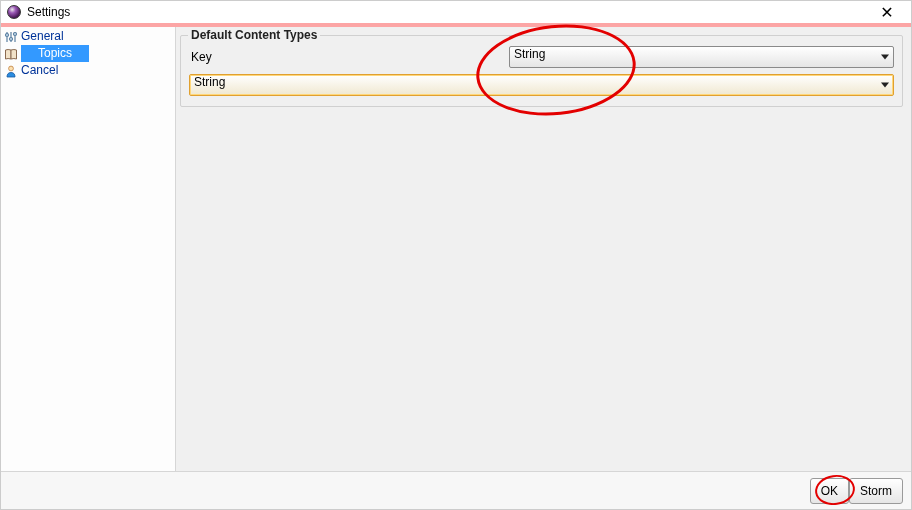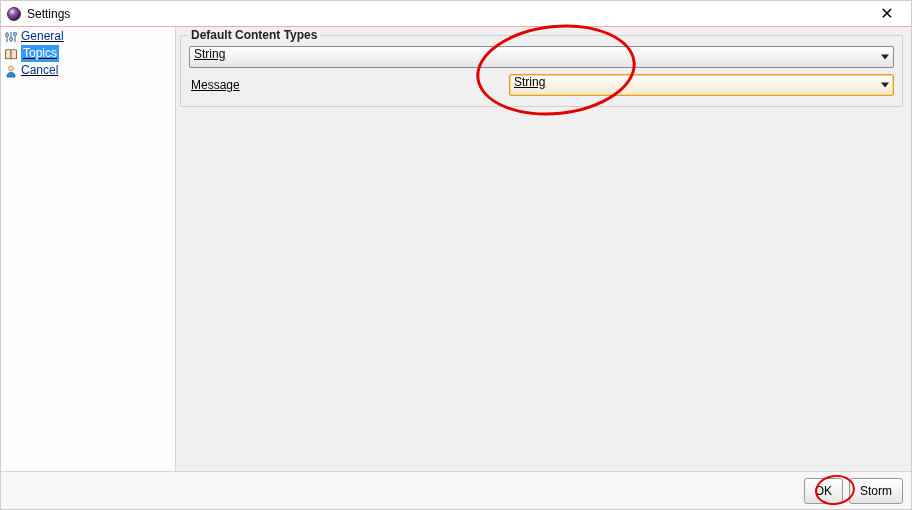--- a/index.html
+++ b/index.html
@@ -15,21 +15,21 @@
     width: 912px; height: 510px;
     display: flex; flex-direction: column;
     border: 1px solid #ccc;
   }
   
   .titlebar {
     height: 26px;
     display: flex; align-items: center;
     padding: 0 4px 0 6px;
     background: #fff;
-    border-bottom: 1px solid #fca5a5;
+    border-bottom: 4px solid #fca5a5;
   }
   .titlebar .app-icon {
     width: 14px; height: 14px;
     border-radius: 50%;
     background: radial-gradient(circle at 35% 30%, #e8e8e8 0%, #9b59b6 30%, #4a1a5a 70%, #2a0a3a 100%);
     border: 1px solid #333;
     margin-right: 6px;
   }
   .titlebar .title { flex: 0 0 auto; color: #000; }
   .titlebar .spacer { flex: 1; }
@@ -38,21 +38,20 @@
     display: flex; align-items: center; justify-content: center;
     font-size: 16px; color: #000;
     cursor: pointer;
   }
   
   .body {
     flex: 1;
     display: flex;
     background: #15803d;
     min-height: 0;
-    text-decoration: underline;
   }
   .sidebar {
     width: 175px;
     background: #fdfdfd;
     border-right: 1px solid #d6d6d6;
     padding-top: 1px;
   }
   .nav-item {
     display: flex; align-items: center;
     height: 17px;
@@ -62,21 +61,21 @@
   }
   .nav-item .nav-icon {
     width: 14px; height: 14px;
     margin-right: 3px;
     display: flex; align-items: center; justify-content: center;
   }
   .nav-item .nav-label { line-height: 17px; }
   .nav-item.selected .nav-label {
     background: #3399ff;
     color: #fff;
-    padding: 0 2px;
+    padding: 0 17px;
     text-align: center;
   }
   
   .nav-icon svg { display:block; }
   
   .main {
     flex: 1;
     padding: 4px 8px 4px 4px;
     position: relative;
     background: #f0f0f0;
@@ -136,21 +135,20 @@
     height: 38px;
     display: flex; align-items: center; justify-content: flex-end;
     padding: 0 8px;
     border-top: 1px solid #d6d6d6;
     background: #f7f7f7;
   }
   .btn {
     min-width: 34px;
     height: 22px;
     padding: 12px 10px;
-    margin-left: 6px;
     background: linear-gradient(#ffffff, #e6e6e6);
     border: 1px solid #9a9a9a;
     border-radius: 3px;
     display: flex; align-items: center; justify-content: center;
     cursor: pointer;
     color: #000;
   }
   
   .annot {
     position: absolute;
@@ -210,28 +208,28 @@
         </span>
         <span class="nav-label">Cancel</span>
       </div>
     </div>
 
     <div class="main">
       <div class="fieldset">
         <span class="legend">Default Content Types</span>
 
         <div class="form-row">
+          <span class="form-label">Key</span>
           <div class="combo">
             <span class="combo-value">String</span>
             <span class="combo-arrow"></span>
           </div>
         </div>
 
         <div class="form-row">
-          <span class="form-label">Message</span>
           <div class="combo highlight">
             <span class="combo-value">String</span>
             <span class="combo-arrow"></span>
           </div>
         </div>
       </div>
 
       <div class="annot" style="left:300px; top:-2px; width:160px; height:90px;"></div>
     </div>
 

